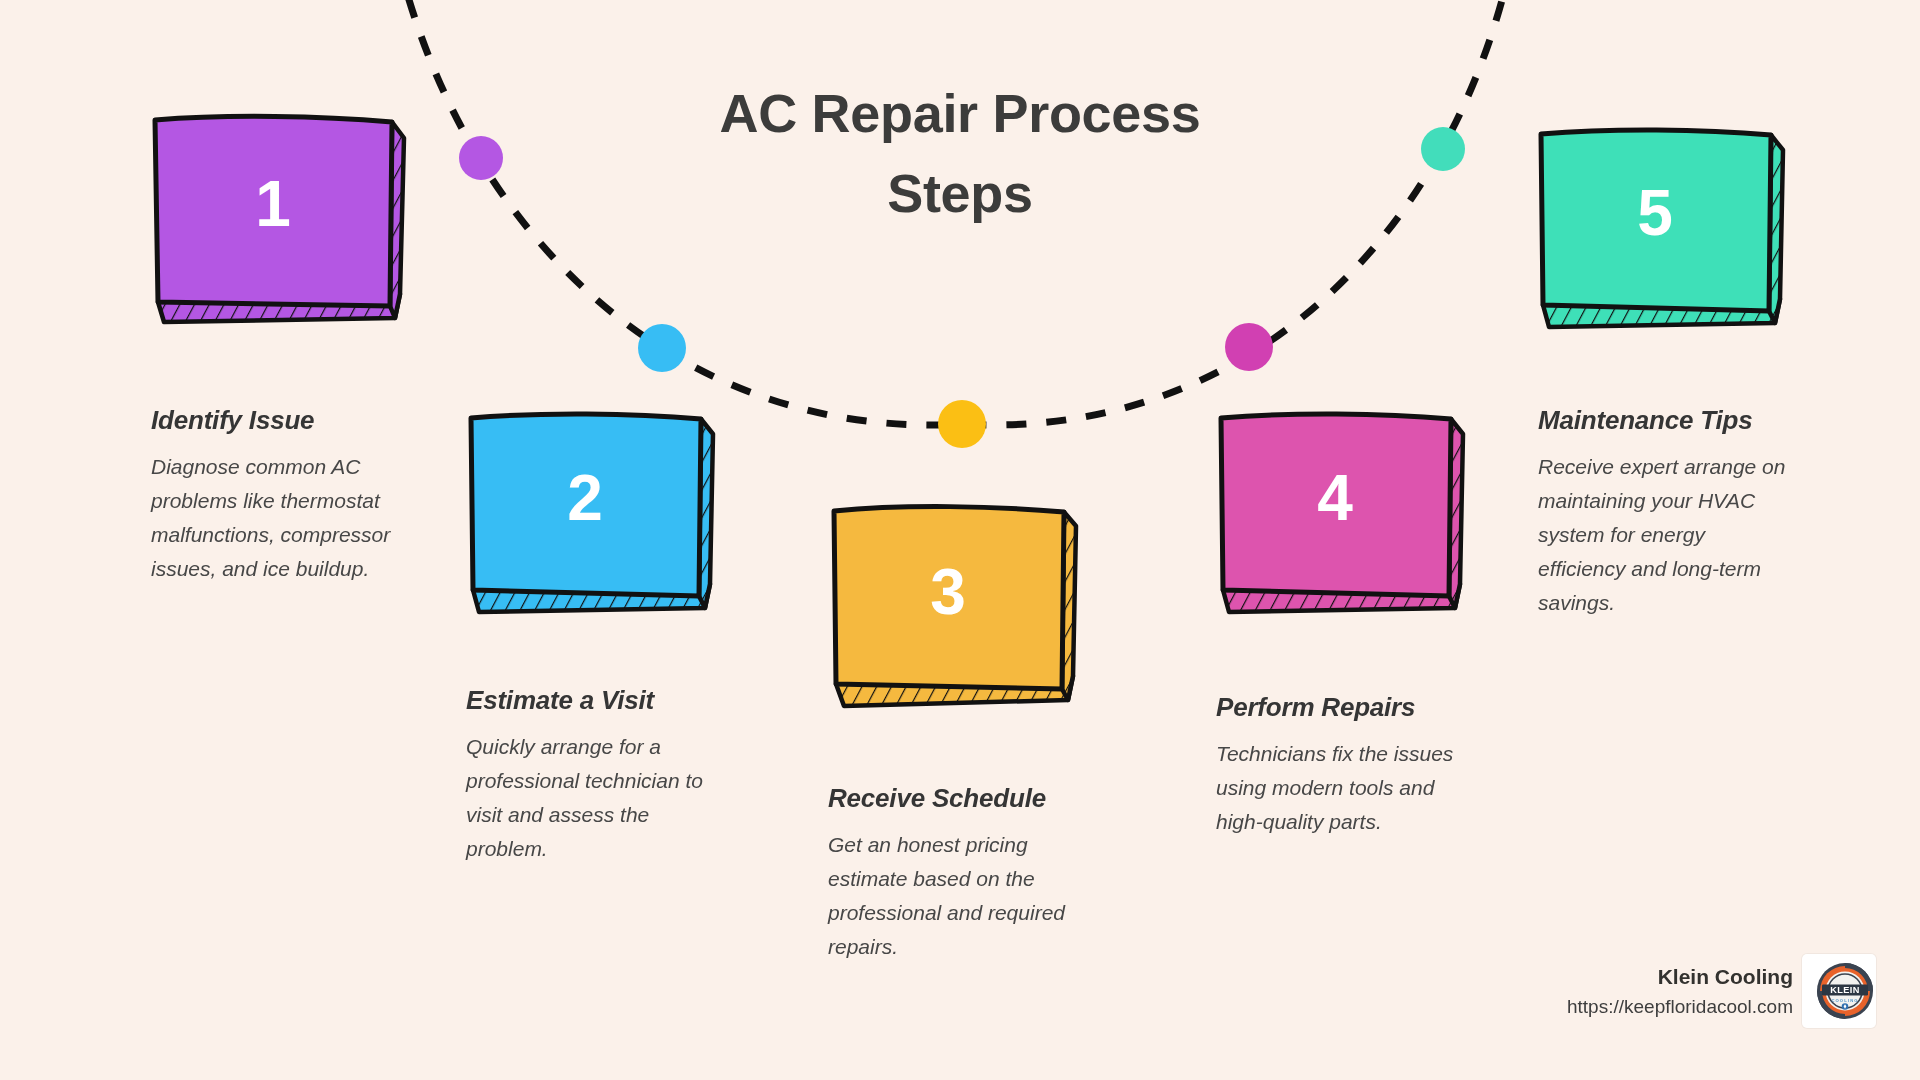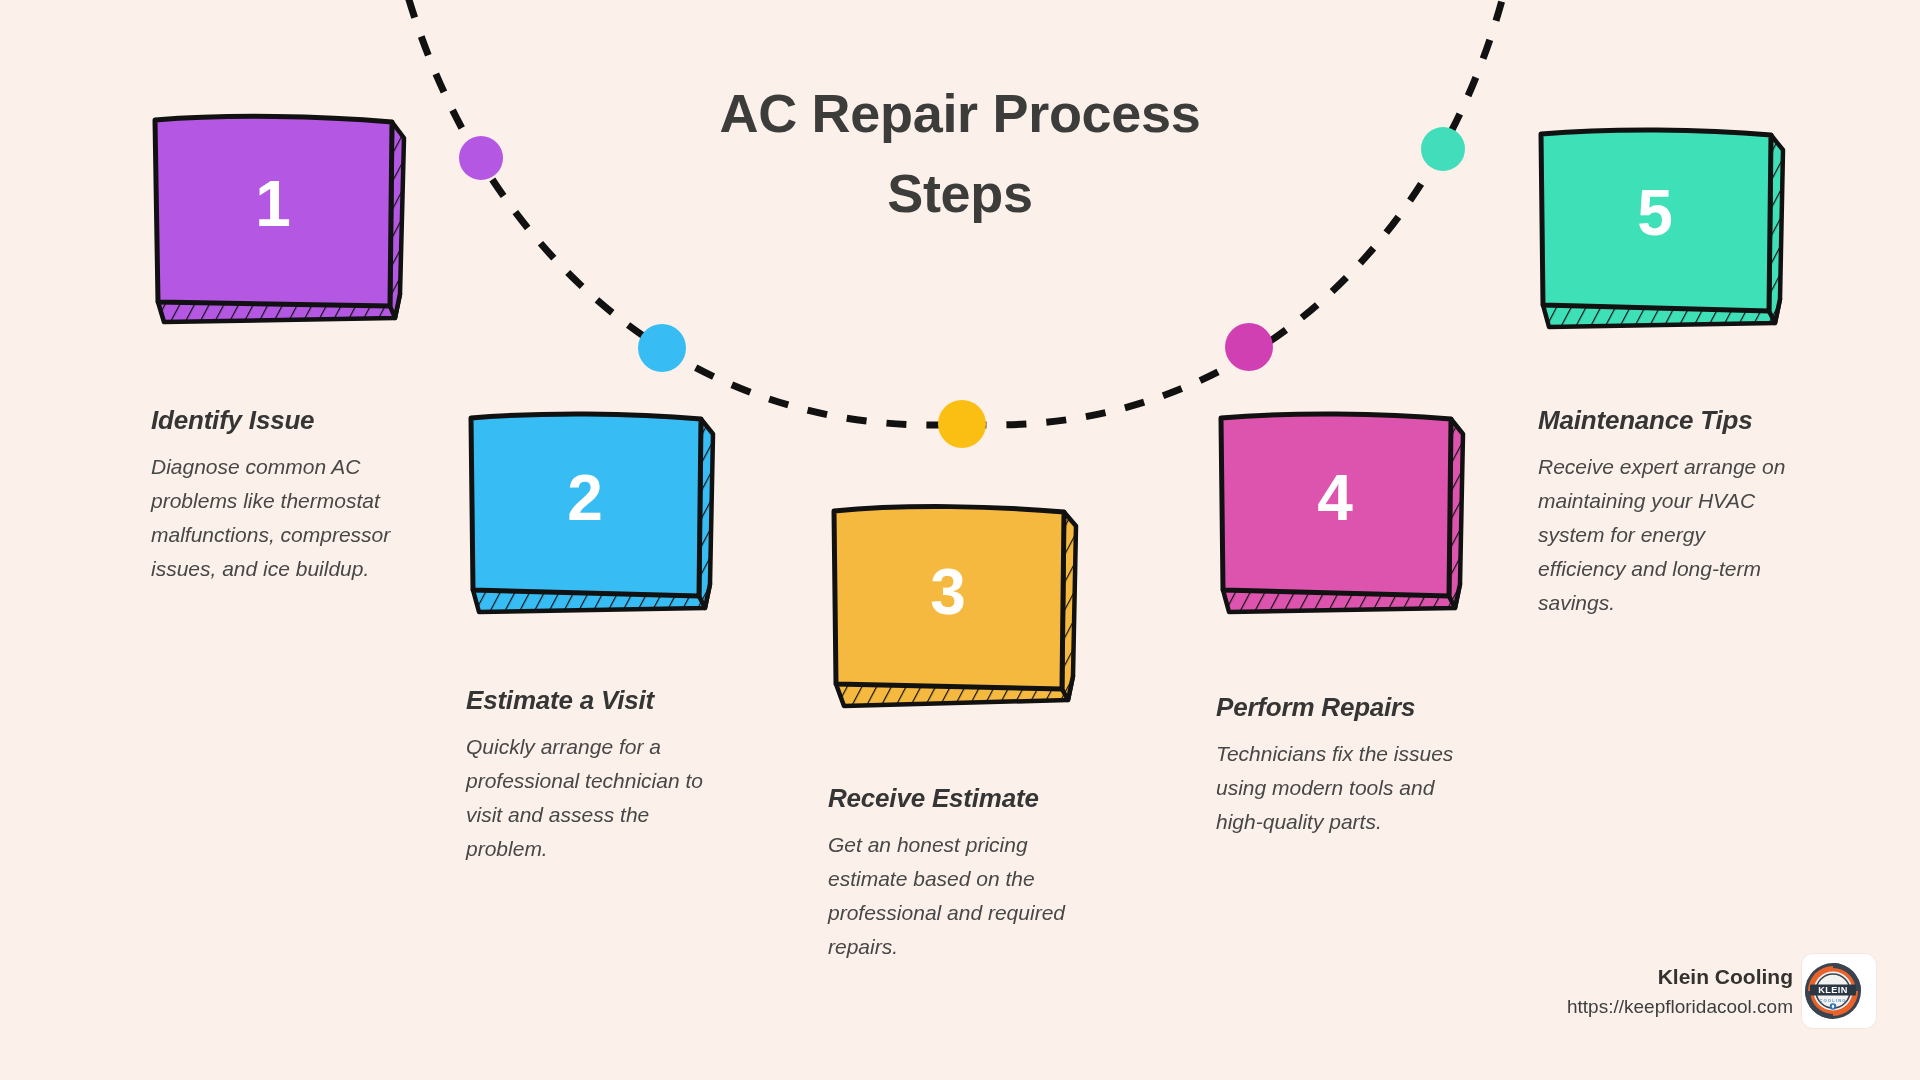--- a/index.html
+++ b/index.html
@@ -107,24 +107,24 @@
   #brand-url {
     font-size: 19px;
     font-weight: 400;
     color: #3E3E3E;
     line-height: 1.5;
   }
   #brand-logo-box {
     width: 74px;
     height: 74px;
     background: #FFFFFF;
-    border-radius: 11px;
+    border-radius: 5px;
     display: flex;
     align-items: center;
-    justify-content: flex-start;
+    justify-content: flex-end;
     box-shadow: 0 0 0 1px rgba(0,0,0,0.04);
   }
 </style>
 </head>
 <body>
 
 <div id="stage">
 
   <svg id="curve-layer" viewBox="0 0 1920 1080" preserveAspectRatio="none">
     <path d="M 398 -40 C 470 250, 690 440, 962 424 C 1234 440, 1448 250, 1512 -40" fill="none" stroke="#111111" stroke-width="7" stroke-dasharray="20 20" stroke-linecap="butt"></path>
@@ -186,21 +186,21 @@
           <line x1="0" y1="0" x2="0" y2="13" stroke="#111" stroke-width="2.4"></line>
         </pattern>
       </defs>
       <path d="M8 184 L16 206 L240 200 L245 176 Z" fill="url(#hatch3)" stroke="#111" stroke-width="4.5" stroke-linejoin="round"></path>
       <path d="M236 12 L248 26 L245 176 L240 200 L234 189 Z" fill="url(#hatch3)" stroke="#111" stroke-width="4.5" stroke-linejoin="round"></path>
       <path d="M6 11 C 78 4, 166 6, 236 12 L234 189 L8 184 Z" fill="#F5B93F" stroke="#111" stroke-width="5" stroke-linejoin="round"></path>
     </svg>
     <div class="card-num" style="left:0; top:60px; width:240px;">3</div>
   </div>
   <div class="step-text" style="left:828px; top:783px; width:268px;">
-    <div class="step-title">Receive Estimate</div>
+    <div class="step-title">Receive Schedule</div>
     <div class="step-desc">Get an honest pricing estimate based on the professional and required repairs.</div>
   </div>
 
   <div class="card-wrap" style="left:1215px; top:408px; width:253px; height:215px;">
     <svg class="card-svg" width="253" height="215" viewBox="0 0 253 215">
       <defs>
         <pattern id="hatch4" width="13" height="13" patternUnits="userSpaceOnUse" patternTransform="rotate(28)">
           <rect width="13" height="13" fill="#DD54AE"></rect>
           <line x1="0" y1="0" x2="0" y2="13" stroke="#111" stroke-width="2.4"></line>
         </pattern>

